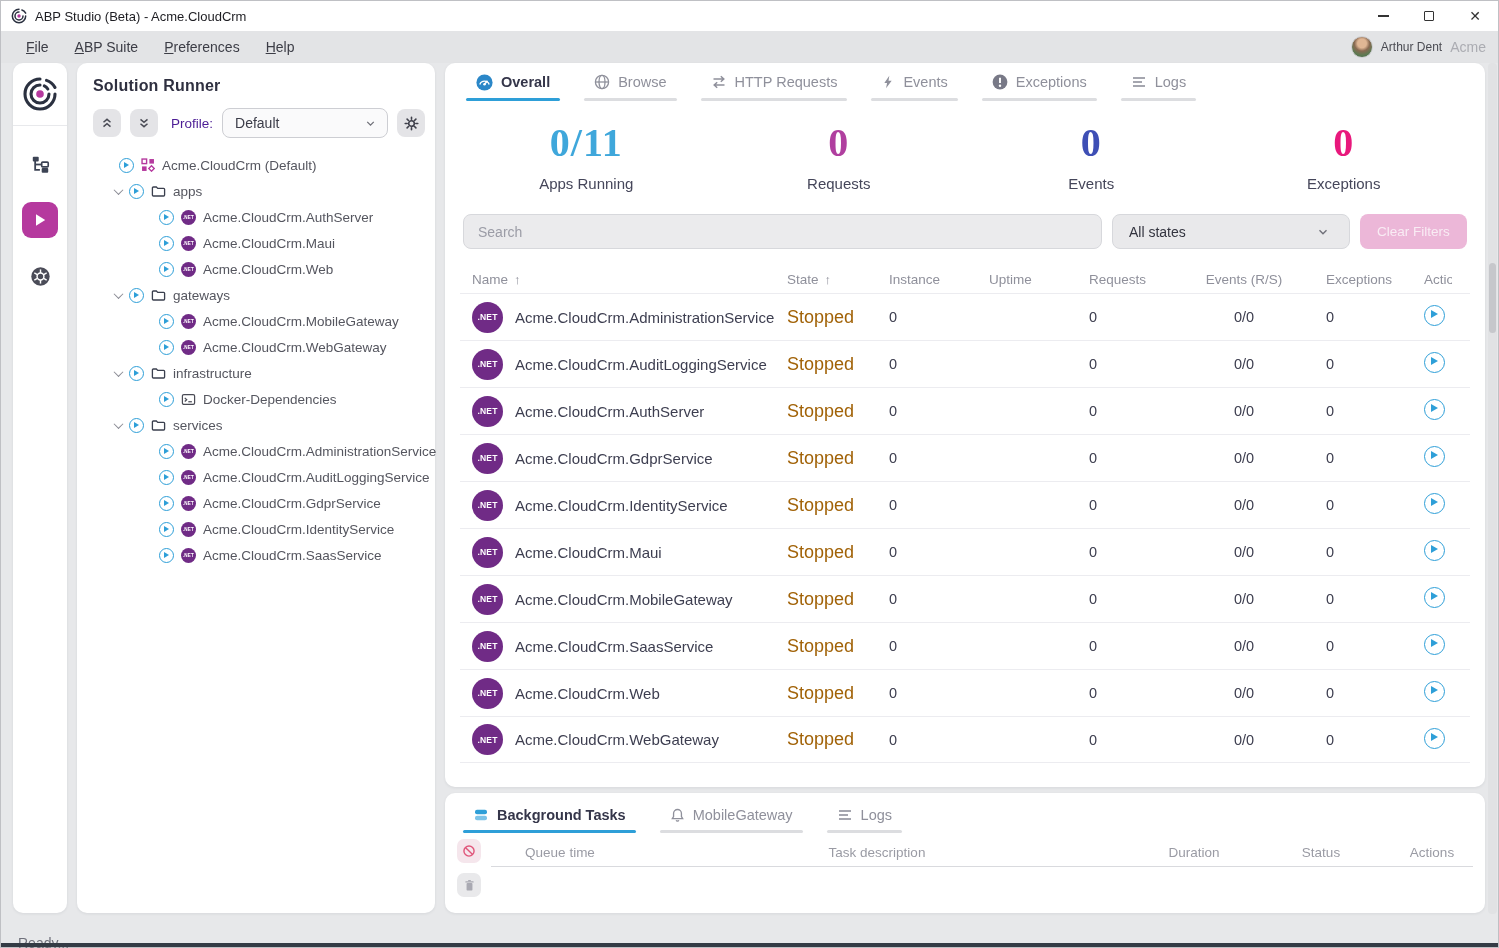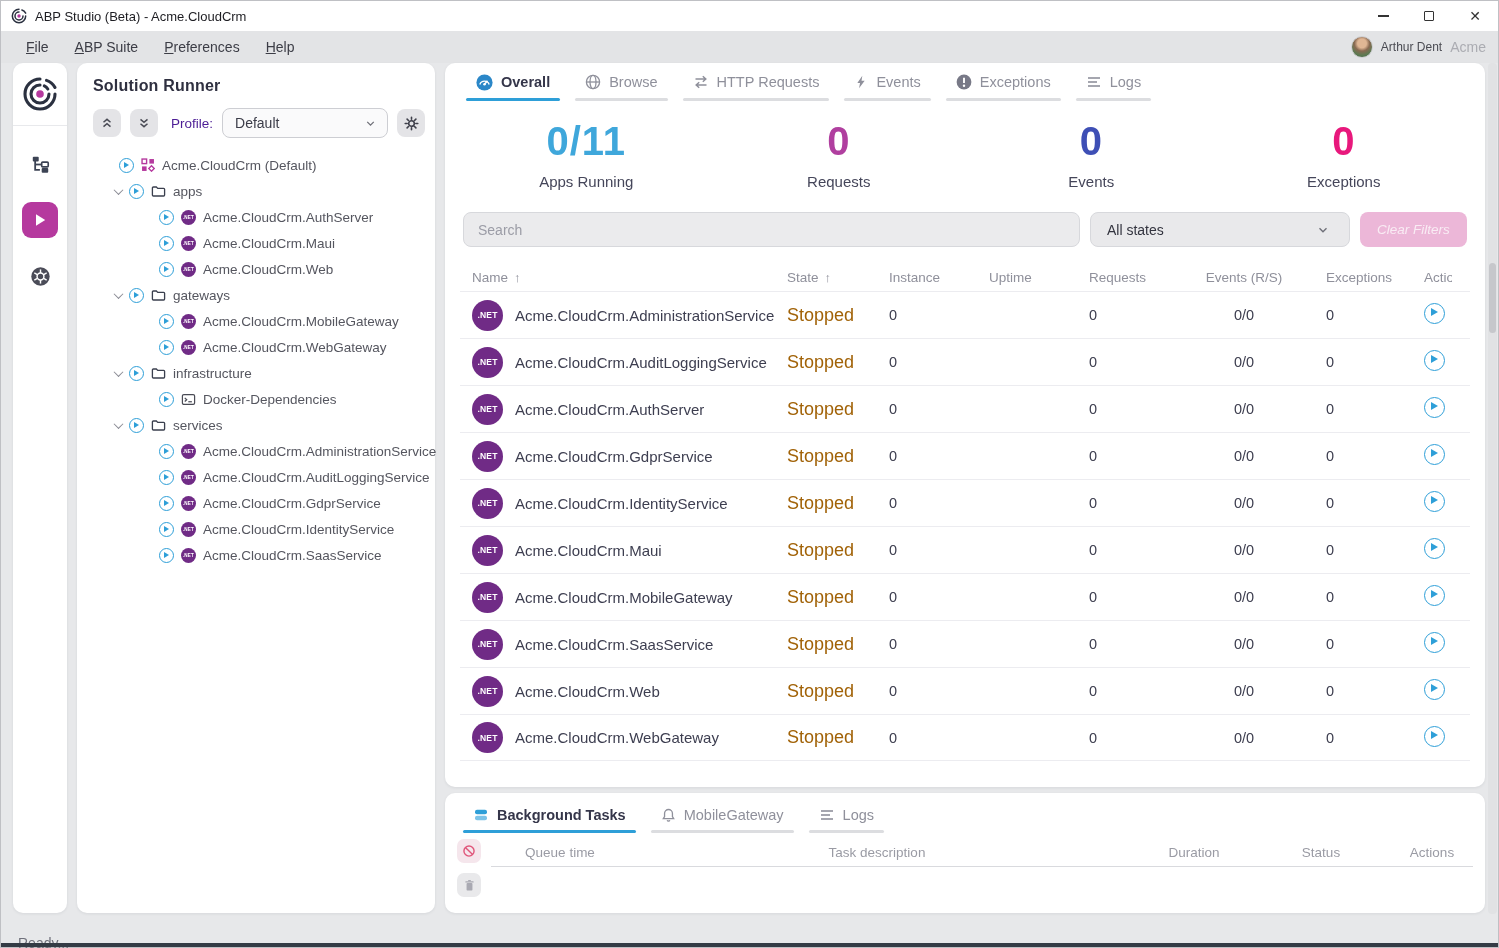--- a/index.html
+++ b/index.html
@@ -48,34 +48,34 @@
   .tnode.folder{padding-left:22px;}
   .tnode.leaf{padding-left:66px;}
   .chev{width:7px;height:7px;border-right:1.5px solid #8a8b94;border-bottom:1.5px solid #8a8b94;transform:rotate(45deg) translate(-1px,-1px);flex:none;}
   .play{width:15px;height:15px;border:1.7px solid #2e9fd8;border-radius:50%;position:relative;flex:none;background:#fff;}
   .play::after{content:"";position:absolute;left:4.4px;top:3px;border-left:5.6px solid #2e9fd8;border-top:3.8px solid transparent;border-bottom:3.8px solid transparent;}
   .netbadge{width:15px;height:15px;border-radius:50%;background:#702b86;color:#fff;display:flex;align-items:center;justify-content:center;flex:none;}
   .netbadge::after{content:".NET";font-size:4.6px;font-weight:700;letter-spacing:.2px;}
 
   
   .main{left:444px;top:62px;width:1040px;height:724px;padding:0 15px;}
-  .tabbar{display:flex;align-items:stretch;height:38px;padding-left:6px;gap:15px;}
+  .tabbar{display:flex;align-items:stretch;height:38px;padding-left:6px;gap:24px;}
   .tab{display:flex;align-items:center;gap:8px;padding:0 10px;font-size:14.5px;color:#8f909b;position:relative;cursor:default;}
   .tab::after{content:"";position:absolute;left:0;right:0;bottom:0;height:3px;background:#dcdde0;border-radius:2px;}
   .tab.active{color:#35364a;font-weight:700;}
   .tab.active::after{background:#2e9fd8;}
   .stats{display:grid;grid-template-columns:repeat(4,1fr);margin-top:18px;}
   .stat{text-align:center;}
-  .stat-num{font-size:40px;font-weight:700;letter-spacing:1px;}
+  .stat-num{font-size:40px;font-weight:700;letter-spacing:1px;font-family:Liberation Serif, serif;}
   .stat-label{font-size:15px;color:#45465a;margin-top:9px;}
   .filter-row{display:flex;gap:10px;margin-top:22px;padding:0 3px;align-items:center;}
   .search-input{flex:1;height:35px;border:1px solid #d7d8dc;background:#ebebed;border-radius:8px;padding:0 14px;font-size:14px;color:#3c3d49;font-family:inherit;outline:none;}
   .search-input::placeholder{color:#9b9ca6;}
-  .state-select{width:260px;height:35px;border:1px solid #d7d8dc;background:#e9e9eb;border-radius:8px;display:flex;align-items:center;justify-content:space-between;padding:0 19px 0 16px;font-size:14px;color:#33343f;cursor:default;flex:none;}
-  .clear-btn{width:107px;height:35px;border:none;border-radius:8px;background:#ecb7d8;color:#f9ecf4;font-size:13.5px;font-family:inherit;flex:none;cursor:default;font-style:italic;}
+  .state-select{width:238px;height:35px;border:1px solid #d7d8dc;background:#e9e9eb;border-radius:8px;display:flex;align-items:center;justify-content:space-between;padding:0 19px 0 16px;font-size:14px;color:#33343f;cursor:default;flex:none;}
+  .clear-btn{width:107px;height:35px;border:none;border-radius:8px;background:#ecb7d8;color:#f9ecf4;font-size:13.5px;font-family:inherit;flex:none;cursor:default;}
   .thead,.trow{display:grid;grid-template-columns:315px 102px 100px 100px 97px 140px 98px 58px;align-items:center;}
   .thead{margin-top:16px;height:28px;color:#8f909b;font-size:13.5px;}
   .th{padding-left:12px;display:flex;align-items:center;gap:6px;overflow:hidden;white-space:nowrap;}
   .th .clip-x{max-width:66px;overflow:hidden;display:inline-block;}
   .th .clip-a{max-width:28px;overflow:hidden;display:inline-block;}
   .th.c-center{justify-content:center;padding-left:0;}
   .sort-arrow{font-size:13px;color:#8f909b;}
   .trow{height:47px;border-top:1px solid #ececf0;font-size:14.5px;color:#3c3d4e;}
   .trow:last-child{border-bottom:1px solid #ececf0;}
   .td{padding-left:12px;overflow:hidden;white-space:nowrap;}

